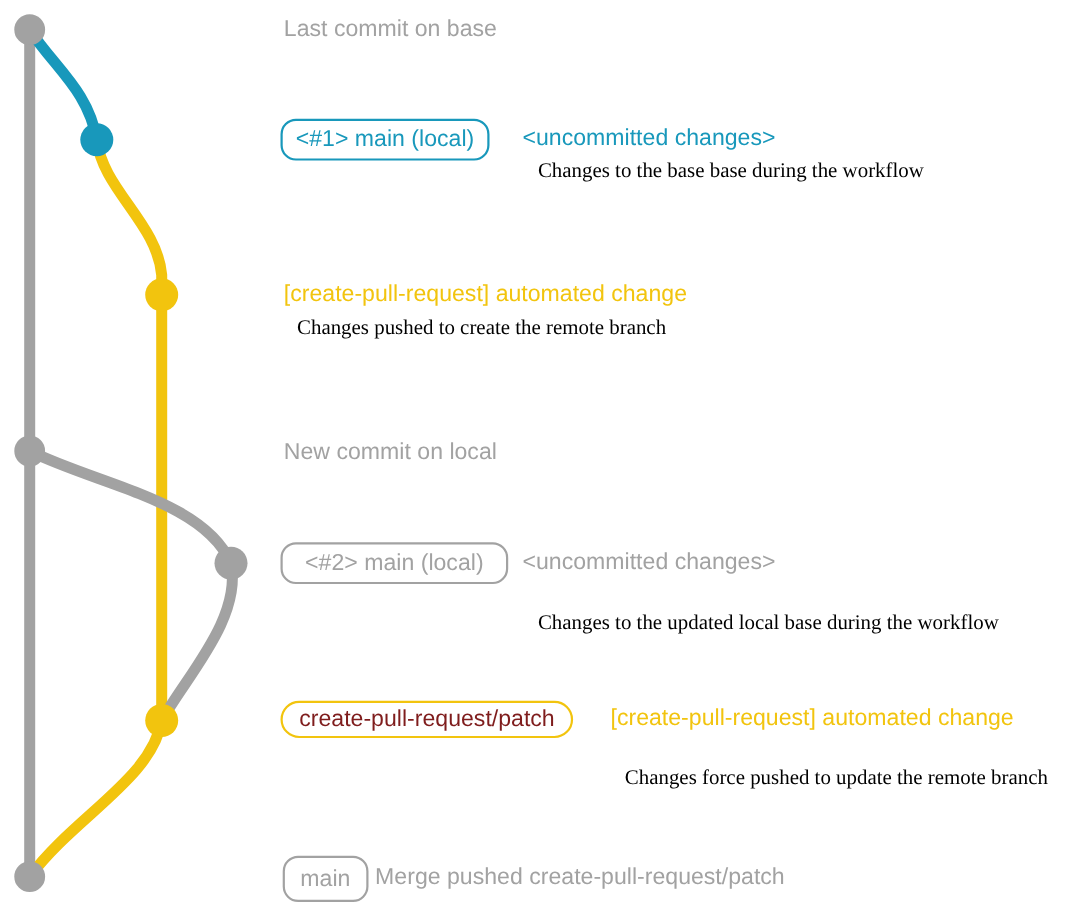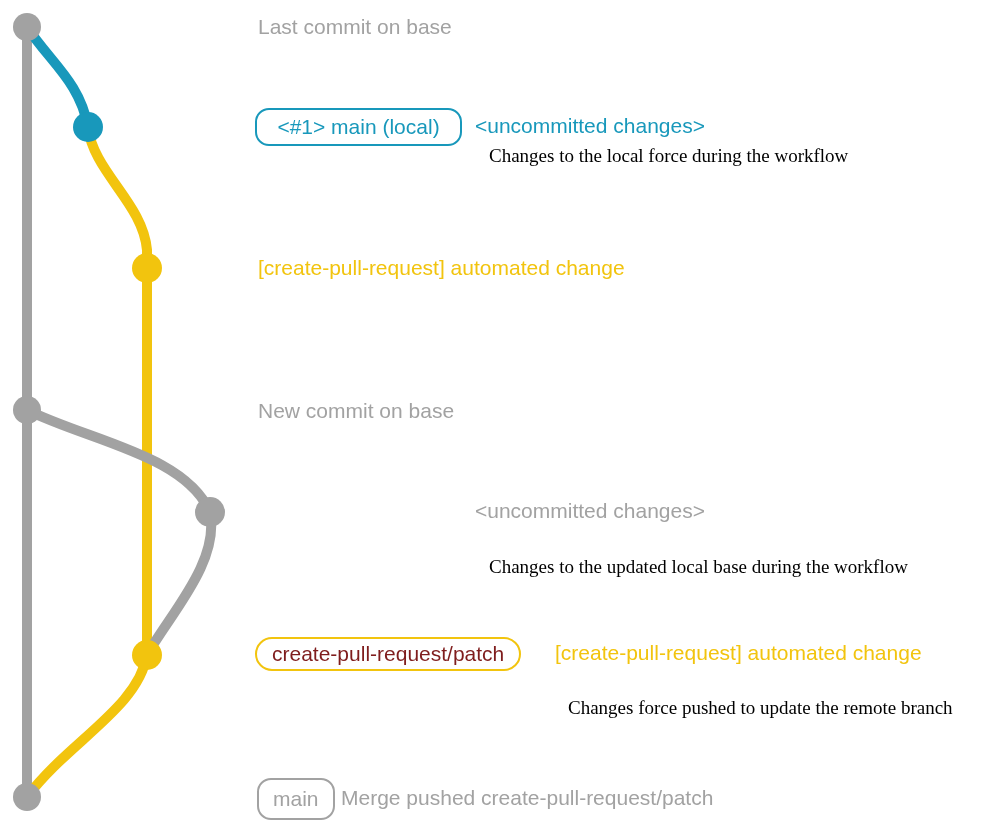--- a/index.html
+++ b/index.html
@@ -33,31 +33,33 @@
       <circle cx="88" cy="127" r="15" fill="#1898BB"></circle>
       <circle cx="147" cy="268" r="15" fill="#F2C40E"></circle>
       <circle cx="27" cy="410" r="14" fill="#A2A2A2"></circle>
       <circle cx="210" cy="512" r="15" fill="#A2A2A2"></circle>
       <circle cx="147" cy="655" r="15" fill="#F2C40E"></circle>
       <circle cx="27" cy="797" r="14" fill="#A2A2A2"></circle>
     </svg>
 
   <div class="label sans" style="left: 258px; top: 15px; color: rgb(162, 162, 162);">Last commit on base</div>
 
-  <div class="tag-box" style="left: 255px; top: 108px; width: 207px; height: 38px; border-radius: 14px; color: rgb(24, 152, 187); border-color: rgb(24, 152, 187);">&lt;#1&gt; main (local)</div>
+  <div class="tag-box" style="left: 255px; top: 108px; width: 190px; height: 38px; border-radius: 14px; color: rgb(24, 152, 187); border-color: rgb(24, 152, 187);">&lt;#1&gt; main (local)</div>
 
   <div class="label sans" style="left: 475px; top: 114px; color: rgb(24, 152, 187);">&lt;uncommitted changes&gt;</div>
 
-  <div class="label serif" style="left:489px;top:145px;">Changes to the local force during the workflow</div>
+  <div class="label serif" style="left:489px;top:145px;">Changes to the base base during the workflow</div>
 
   <div class="label sans" style="left: 258px; top: 256px; color: rgb(242, 196, 14);">[create-pull-request] automated change</div>
 
+  <div class="label serif" style="left:270px;top:288px;">Changes pushed to create the remote branch</div>
 
-  <div class="label sans" style="left: 258px; top: 399px; color: rgb(162, 162, 162);">New commit on base</div>
+  <div class="label sans" style="left: 258px; top: 399px; color: rgb(162, 162, 162);">New commit on local</div>
 
+  <div class="tag-box" style="left: 255px; top: 493px; width: 207px; height: 38px; border-radius: 14px; color: rgb(162, 162, 162); border-color: rgb(162, 162, 162);">&lt;#2&gt; main (local)</div>
 
   <div class="label sans" style="left: 475px; top: 499px; color: rgb(162, 162, 162);">&lt;uncommitted changes&gt;</div>
 
   <div class="label serif" style="left:489px;top:532px;margin-top:24px;">Changes to the updated local base during the workflow</div>
 
   <div class="tag-box" style="left: 255px; top: 637px; height: 34px; border-radius: 17px; color: #7f1d1d; border-color: rgb(242, 196, 14);">create-pull-request/patch</div>
 
   <div class="label sans" style="left: 555px; top: 641px; color: rgb(242, 196, 14);">[create-pull-request] automated change</div>
 
   <div class="label serif" style="left:568px;top:674px;margin-top:23px;">Changes force pushed to update the remote branch</div>

